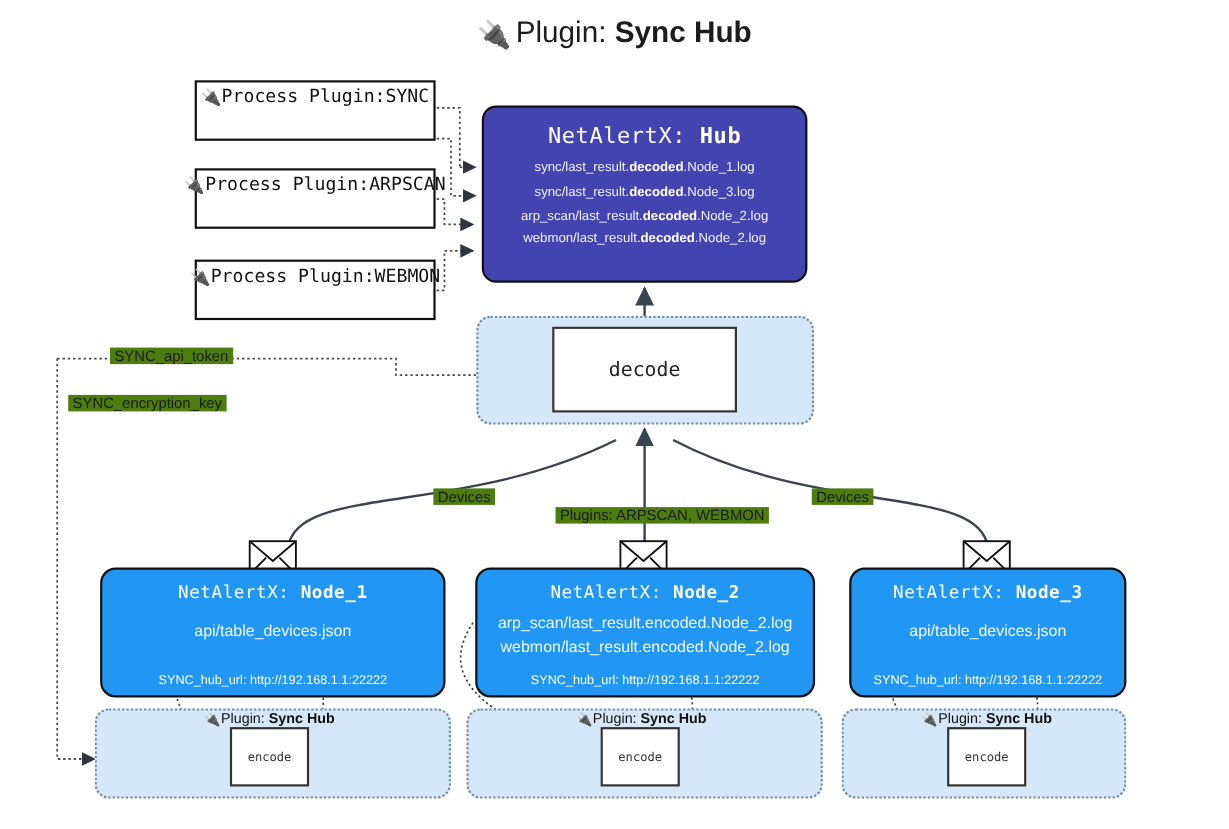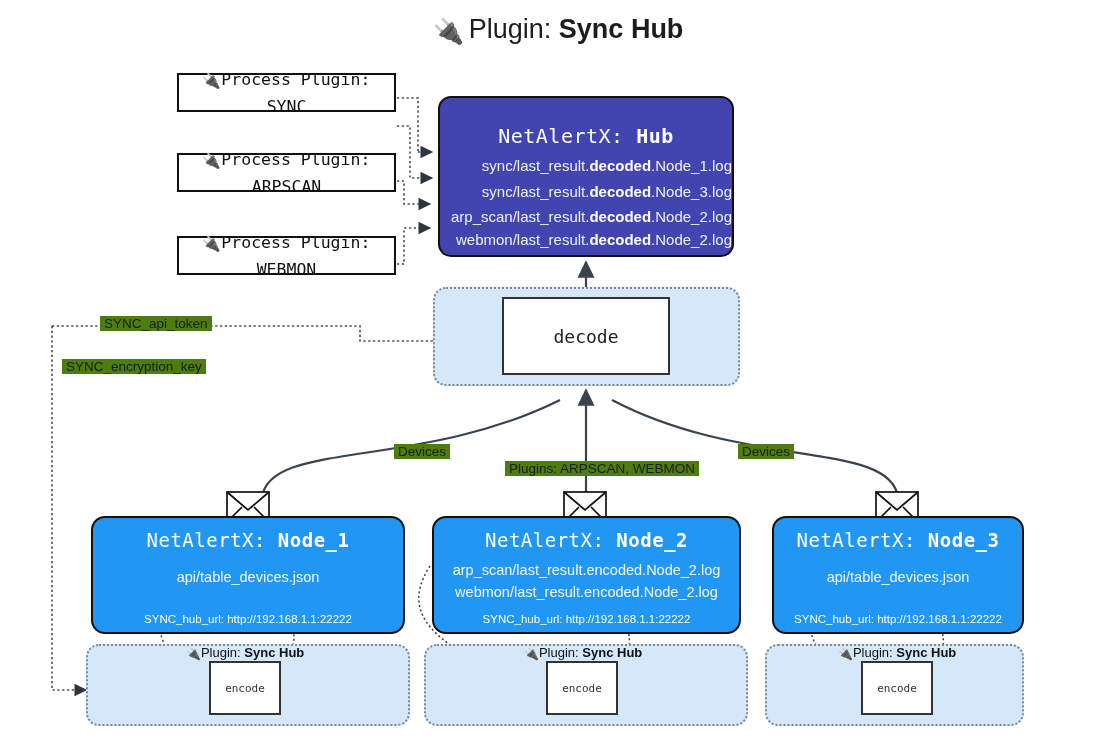--- a/index.html
+++ b/index.html
@@ -8,52 +8,52 @@
   .layer{position:absolute;left:0;top:0;width:1117px;height:754px;}
   svg.layer{pointer-events:none;}
   .abs{position:absolute;box-sizing:border-box;}
 
   
   #title{left:0;top:14px;width:1117px;text-align:center;font-size:27px;color:#1c1c1c;}
   #title .plug{font-size:25px;vertical-align:-2px;margin-right:4px;}
   #title .strong{font-weight:bold;}
 
   
-  .proc{border:2px solid #111;background:#fff;width:219px;height:39px;
+  .proc{border:2px solid #111;background:#fff;width:219px;height:55px;
         font-family:"DejaVu Sans Mono","Liberation Mono",monospace;
         font-size:16.5px;line-height:25px;text-align:center;color:#111;
-        display:flex;flex-direction:column;justify-content:center;}
+        display:flex;flex-direction:row;justify-content:center;}
   .proc .l1{white-space:nowrap;}
   .proc .plug{font-family:"DejaVu Sans",sans-serif;font-size:15px;vertical-align:-1px;}
 
   
   #hub{left:438px;top:96px;width:296px;height:161px;background:#4245b0;
        border:2.5px solid #111;border-radius:13px;}
   #hub .htitle{font-family:"DejaVu Sans Mono","Liberation Mono",monospace;
-       font-size:20px;color:#fff;text-align:center;margin-top:26px;letter-spacing:.5px;}
+       font-size:20px;color:#fff;text-align:center;margin-top:13px;letter-spacing:.5px;}
   #hub .htitle b{font-weight:bold;}
-  #hub .hline{font-size:15px;color:#eef0ff;text-align:right;margin-top:9px;white-space:nowrap;}
+  #hub .hline{font-size:12px;color:#eef0ff;text-align:center;margin-top:9px;white-space:nowrap;}
   #hub .hline b{font-weight:bold;color:#fff;}
   #hub-url{left:438px;top:76px;width:296px;text-align:center;font-size:11.5px;
            font-weight:bold;color:#111;margin-top:28px;}
 
   
   #decode-band{left:433px;top:287px;width:307px;height:99px;background:#d4e8fa;
        border:2px dotted #7a8a99;border-radius:13px;}
   #decode-box{left:502px;top:297px;width:168px;height:78px;background:#fff;
        border:2px solid #333;display:flex;align-items:center;justify-content:center;
        font-family:"DejaVu Sans Mono","Liberation Mono",monospace;font-size:18px;color:#222;}
 
   
   .elabel{font-size:13.5px;color:#1c1c1c;background:#4d7c0f;padding:0 4px;white-space:nowrap;}
 
   
   .node{border:2.5px solid #111;border-radius:14px;background:#2196f3;height:118px;}
   .node .ntitle{font-family:"DejaVu Sans Mono","Liberation Mono",monospace;
-       font-size:19px;color:#fff;text-align:center;margin-top:11px;letter-spacing:.5px;}
+       font-size:16px;color:#fff;text-align:center;margin-top:11px;letter-spacing:.5px;}
   .node .ntitle b{font-weight:bold;}
   .node .nline{font-size:14.5px;color:#f2f8ff;text-align:center;margin-top:10px;white-space:nowrap;}
   .node .nfoot{font-size:11.5px;font-weight:normal;color:#fff;text-align:center;
        position:absolute;left:0;right:0;bottom:7px;white-space:nowrap;}
 
   
   .eband{background:#d4e8fa;border:2px dotted #7a8a99;border-radius:13px;height:82px;}
   .ebox{width:72px;height:54px;background:#fff;border:2px solid #333;
         display:flex;align-items:center;justify-content:center;
         font-family:"DejaVu Sans Mono","Liberation Mono",monospace;font-size:11px;color:#333;}

